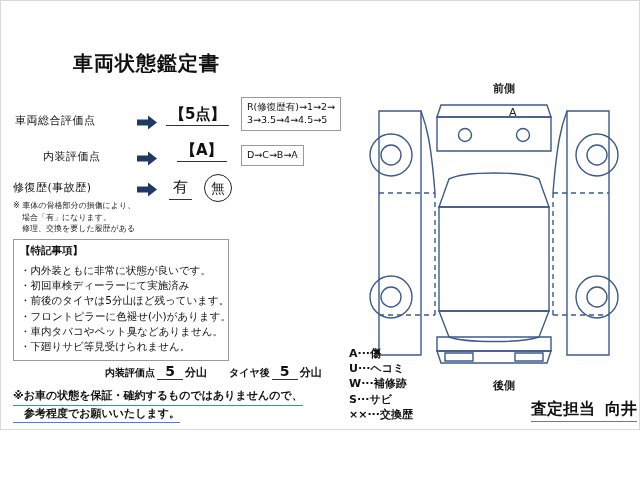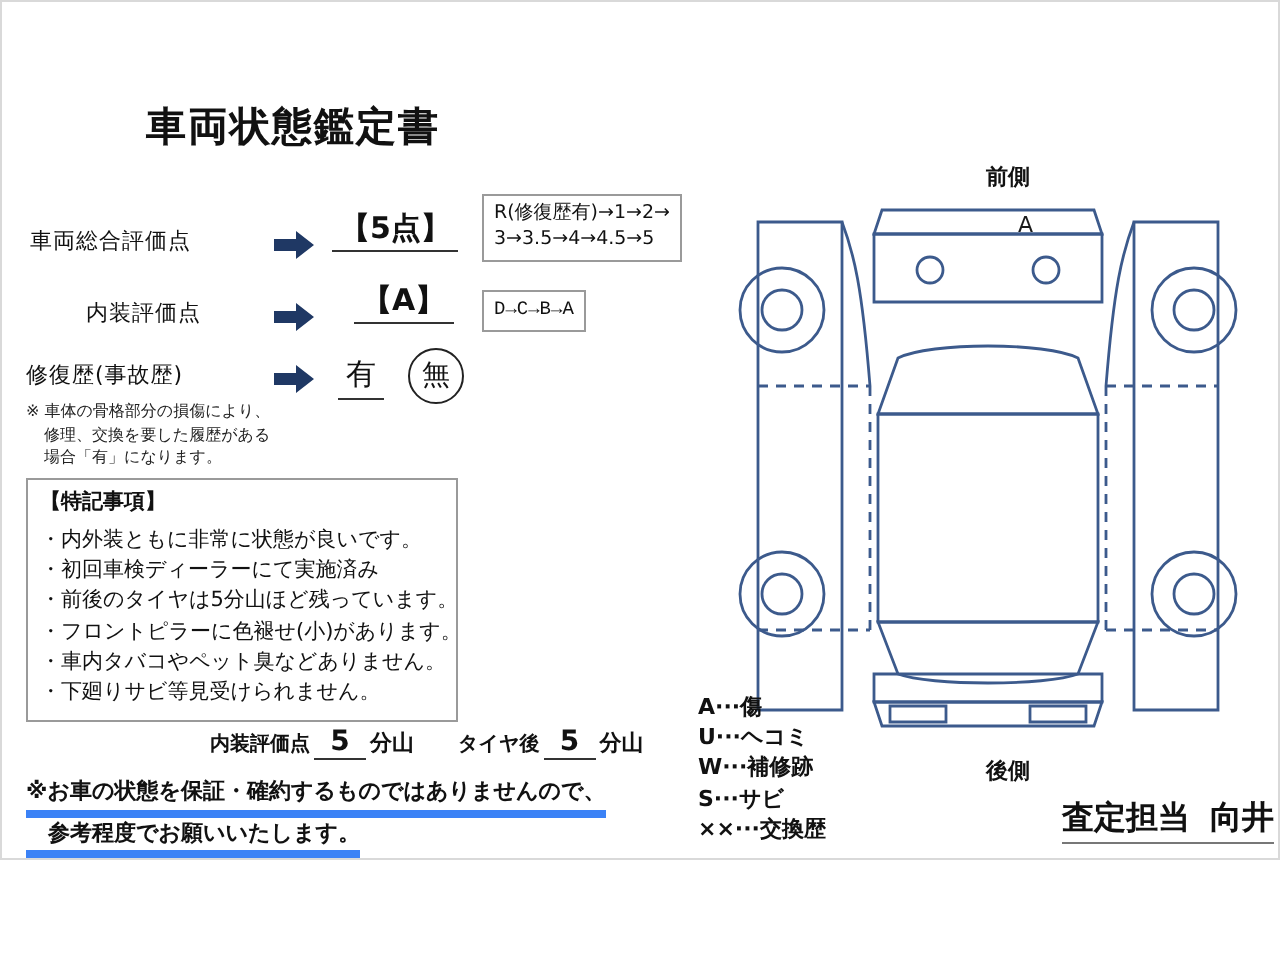--- a/index.html
+++ b/index.html
@@ -90,21 +90,21 @@
   }
 
   #label-total  { left: 14px;  top: 112px; }
   #arrow-total  { left: 136px; top: 114px; }
   #val-total    { left: 165px; top: 104px; }
   #scale-total  { left: 240px; top: 96px; }
 
   #label-interior { left: 42px;  top: 148px; }
   #arrow-interior { left: 136px; top: 150px; }
   #val-interior   { left: 176px; top: 140px; }
-  #scale-interior { left: 240px; top: 144px; font-family: Liberation Mono, monospace; }
+  #scale-interior { left: 240px; top: 144px; }
 
   #label-repair { left: 12px; top: 179px; }
   #arrow-repair { left: 136px; top: 181px; }
 
   #repair-yes {
     position: absolute;
     left: 168px; top: 177px;
     font-size: 15px;
     border-bottom: 1.5px solid #333;
     padding: 0 4px 2px 4px;
@@ -172,21 +172,21 @@
   #tire-row .tunit { font-weight: bold; font-size: 11px; margin-right: 22px; }
 
   #disclaimer {
     position: absolute;
     left: 12px;
     top: 387px;
     font-size: 11px;
     line-height: 1.5;
     font-weight: bold;
   }
-  #disclaimer div { white-space: nowrap; border-bottom: 4px solid #3b82f6; display: inline-block; }
+  #disclaimer div { white-space: nowrap; border-bottom: 1px solid #3b82f6; display: inline-block; }
 
   
   #right-col {
     position: absolute;
     left: 340px;
     top: 0;
     width: 300px;
     height: 430px;
   }
 
@@ -271,22 +271,22 @@
 
     <div id="label-repair" class="row-label">修復歴(事故歴)</div>
     <svg id="arrow-repair" class="arrow" viewBox="0 0 20 15">
       <path d="M0 4.5 H11 V0.5 L20 7.5 L11 14.5 V10.5 H0 Z" fill="#1f3864"></path>
     </svg>
     <div id="repair-yes">有</div>
     <div id="repair-no">無</div>
 
     <div id="repair-note">
       <div>※ 車体の骨格部分の損傷により、</div>
+      <div class="ind">場合「有」になります。</div>
       <div class="ind">修理、交換を要した履歴がある</div>
-      <div class="ind">場合「有」になります。</div>
     </div>
 
     <div id="notes-box">
       <div id="notes-heading">【特記事項】</div>
       <div id="notes-list">
         <div>・内外装ともに非常に状態が良いです。</div>
         <div>・初回車検ディーラーにて実施済み</div>
         <div>・前後のタイヤは5分山ほど残っています。</div>
         <div>・フロントピラーに色褪せ(小)があります。</div>
         <div>・車内タバコやペット臭などありません。</div>

